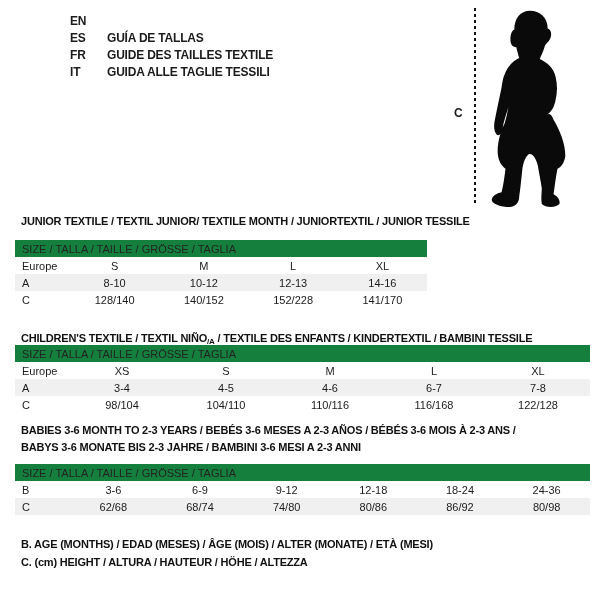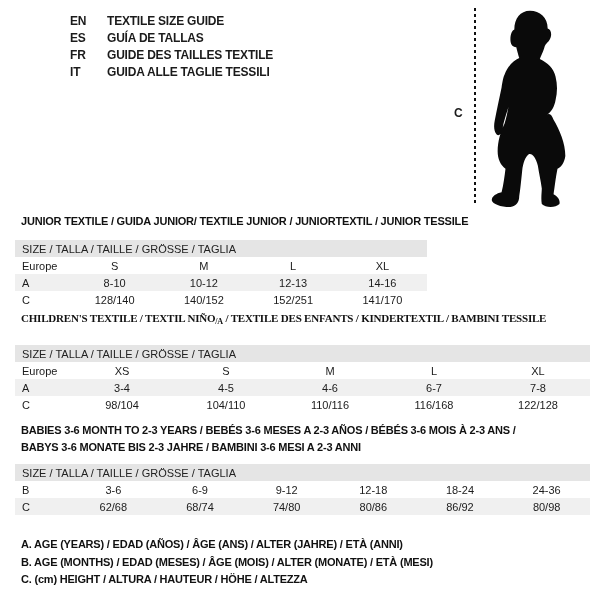--- a/index.html
+++ b/index.html
@@ -20,33 +20,32 @@
   }
   .c-label{position:absolute;left:454px;top:106px;font-weight:bold;font-size:12px;}
   .baby-svg{position:absolute;left:486px;top:4px;}
   
   .tbl-title{position:absolute;left:21px;font-weight:bold;font-size:11px;letter-spacing:-0.2px;white-space:nowrap;color:#111;}
   .tbl-title .subsc{font-size:8px;vertical-align:-2px;}
   .tbl-wrap{position:absolute;left:15px;}
   table{border-collapse:collapse;table-layout:fixed;width:100%;font-size:11px;color:#1b1b1b;}
   td{height:17px;padding:0;text-align:center;white-space:nowrap;overflow:hidden;}
   td.lbl{text-align:left;padding-left:7px;margin-top:19px;}
-  tr.bar td{background:#e5e5e5;text-align:left;padding-left:7px;color:#222;}
+  tr.bar td{background:#15803d;text-align:left;padding-left:7px;color:#222;}
   tr.alt td{background:#f0f0f0;}
   
   .footnotes{position:absolute;left:21px;top:536px;font-weight:bold;font-size:11px;letter-spacing:-0.2px;}
   .footnotes div{height:17.5px;line-height:17.5px;white-space:nowrap;color:#111;}
 </style>
 </head>
 <body>
 
 <div class="lang-list">
   <div class="lang-row">
     <span class="lang-code">EN</span>
-    <span class="lang-label">TEXTILE SIZE GUIDE</span>
   </div>
   <div class="lang-row">
     <span class="lang-code">ES</span>
     <span class="lang-label">GUÍA DE TALLAS</span>
   </div>
   <div class="lang-row">
     <span class="lang-code">FR</span>
     <span class="lang-label">GUIDE DES TAILLES TEXTILE</span>
   </div>
   <div class="lang-row">
@@ -91,21 +90,21 @@
     C 10 108, 13 95, 15 85
     C 16 78, 17 74, 18 72
     C 22 62, 28 57, 33 55
     C 32 52, 31 48, 30 44
     C 26 44, 24 41, 24 36
     C 24 30, 26 27, 28 26
     C 28 15, 34 7, 44 7
     Z"></path>
 </svg>
 
-<div class="tbl-title" style="top:215px;">JUNIOR TEXTILE / GUIDA JUNIOR/ TEXTILE JUNIOR / JUNIORTEXTIL / JUNIOR TESSILE</div>
+<div class="tbl-title" style="top:215px;">JUNIOR TEXTILE / TEXTIL JUNIOR/ TEXTILE MONTH / JUNIORTEXTIL / JUNIOR TESSILE</div>
 <div class="tbl-wrap" style="top:240px;width:412px;">
   <table>
     <colgroup>
         <col style="width:55px">
         <col>
         <col>
         <col>
         <col>
       </colgroup>
     <tbody>
@@ -123,28 +122,28 @@
       <td class="lbl">A</td>
       <td>8-10</td>
       <td>10-12</td>
       <td>12-13</td>
       <td>14-16</td>
     </tr>
     <tr>
       <td class="lbl">C</td>
       <td>128/140</td>
       <td>140/152</td>
-      <td>152/251</td>
+      <td>152/228</td>
       <td>141/170</td>
     </tr>
   </tbody>
     </table>
 </div>
 
-<div class="tbl-title" style="top:312px;font-family:Liberation Serif, serif;">
+<div class="tbl-title" style="top:332px;">
   <span>CHILDREN'S TEXTILE / TEXTIL NIÑO</span><span class="subsc">/A</span><span> / TEXTILE DES ENFANTS / KINDERTEXTIL / BAMBINI TESSILE</span>
 </div>
 <div class="tbl-wrap" style="top:345px;width:575px;">
   <table>
     <colgroup>
         <col style="width:55px">
         <col>
         <col>
         <col>
         <col>
@@ -215,16 +214,15 @@
       <td>74/80</td>
       <td>80/86</td>
       <td>86/92</td>
       <td>80/98</td>
     </tr>
   </tbody>
     </table>
 </div>
 
 <div class="footnotes">
-  <div>A. AGE (YEARS) / EDAD (AÑOS) / ÂGE (ANS) / ALTER (JAHRE) / ETÀ (ANNI)</div>
   <div>B. AGE (MONTHS) / EDAD (MESES) / ÂGE (MOIS) / ALTER (MONATE) / ETÀ (MESI)</div>
   <div>C. (cm) HEIGHT / ALTURA / HAUTEUR / HÖHE / ALTEZZA</div>
 </div>
 
 </body></html>

